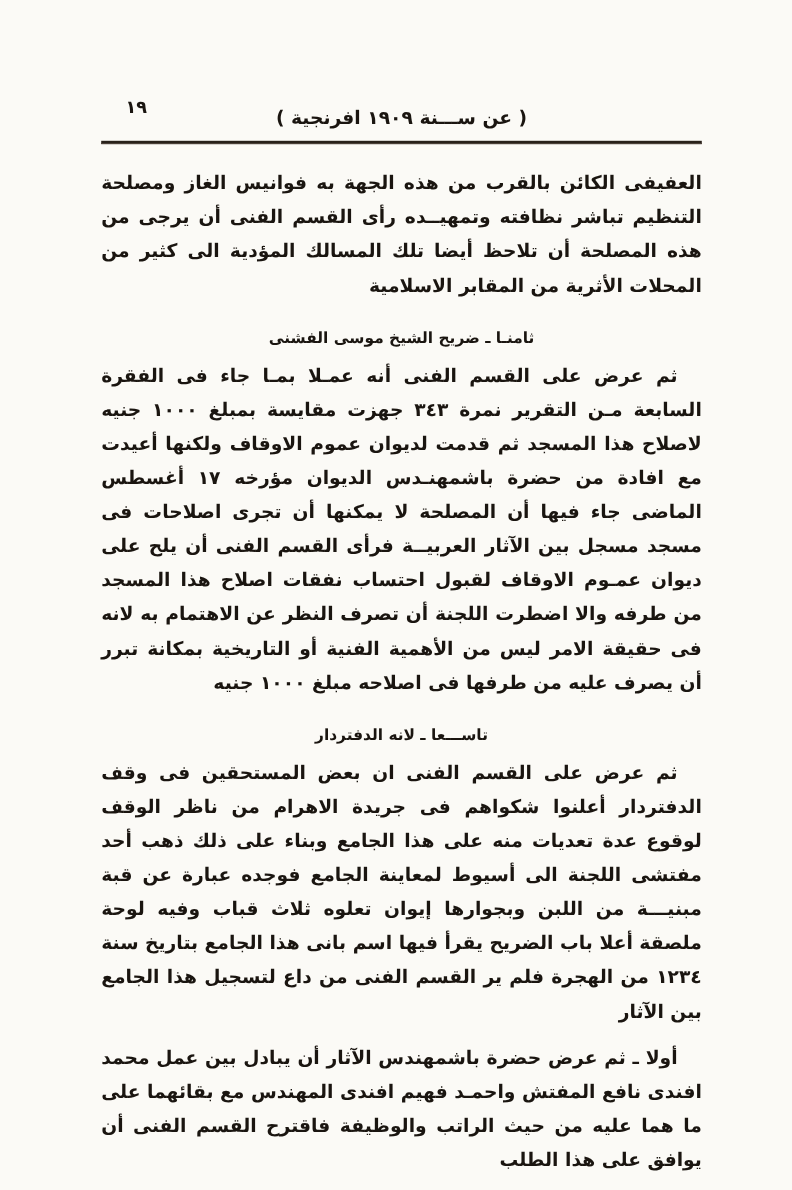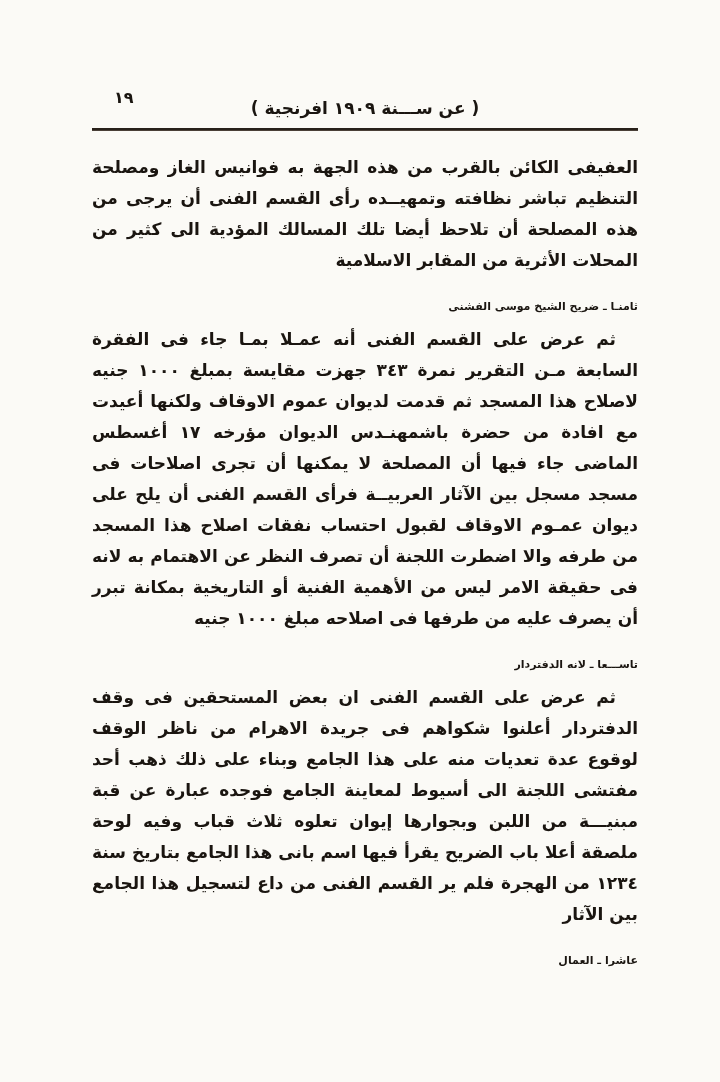--- a/index.html
+++ b/index.html
@@ -60,22 +60,23 @@
     font-size: 17px;
     line-height: 31px;
     text-align: justify;
     text-justify: inter-word;
   }
   p.body-text { margin-top: 21px; font-weight: bold; }
   p.body-text.after-heading { margin-top: 11px; }
   p.body-text.indent { text-indent: 22px; }
   .section-heading {
     margin: 24px 0 0 0;
-    font-size: 11px;
+    font-size: 14px;
     font-weight: bold;
+    text-align: center;
     letter-spacing: 0.2px;
   }
 </style>
 </head>
 <body>
 
 <div class="page">
   <div class="content">
 
     <header class="page-header">
@@ -85,16 +86,16 @@
     <div class="header-rule"></div>
 
     <p class="body-text">العفيفى الكائن بالقرب من هذه الجهة به فوانيس الغاز ومصلحة التنظيم تباشر نظافته وتمهيــده رأى القسم الفنى أن يرجى من هذه المصلحة أن تلاحظ أيضا تلك المسالك المؤدية الى كثير من المحلات الأثرية من المقابر الاسلامية</p>
 
     <h2 class="section-heading">ثامنـا ـ ضريح الشيخ موسى الفشنى</h2>
     <p class="body-text after-heading indent">ثم عرض على القسم الفنى أنه عمـلا بمـا جاء فى الفقرة السابعة مـن التقرير نمرة ٣٤٣ جهزت مقايسة بمبلغ ١٠٠٠ جنيه لاصلاح هذا المسجد ثم قدمت لديوان عموم الاوقاف ولكنها أعيدت مع افادة من حضرة باشمهنـدس الديوان مؤرخه ١٧ أغسطس الماضى جاء فيها أن المصلحة لا يمكنها أن تجرى اصلاحات فى مسجد مسجل بين الآثار العربيــة فرأى القسم الفنى أن يلح على ديوان عمـوم الاوقاف لقبول احتساب نفقات اصلاح هذا المسجد من طرفه والا اضطرت اللجنة أن تصرف النظر عن الاهتمام به لانه فى حقيقة الامر ليس من الأهمية الفنية أو التاريخية بمكانة تبرر أن يصرف عليه من طرفها فى اصلاحه مبلغ ١٠٠٠ جنيه</p>
 
     <h2 class="section-heading">تاســـعا ـ لانه الدفتردار</h2>
     <p class="body-text after-heading indent">ثم عرض على القسم الفنى ان بعض المستحقين فى وقف الدفتردار أعلنوا شكواهم فى جريدة الاهرام من ناظر الوقف لوقوع عدة تعديات منه على هذا الجامع وبناء على ذلك ذهب أحد مفتشى اللجنة الى أسيوط لمعاينة الجامع فوجده عبارة عن قبة مبنيـــة من اللبن وبجوارها إيوان تعلوه ثلاث قباب وفيه لوحة ملصقة أعلا باب الضريح يقرأ فيها اسم بانى هذا الجامع بتاريخ سنة ١٢٣٤ من الهجرة فلم ير القسم الفنى من داع لتسجيل هذا الجامع بين الآثار</p>
 
-    <h2 class="section-heading">عاشرا ـ العمال</h2>
+    <p class="body-text after-heading indent">أولا ـ ثم عرض حضرة باشمهندس الآثار أن يبادل بين عمل محمد افندى نافع المفتش واحمـد فهيم افندى المهندس مع بقائهما على ما هما عليه من حيث الراتب والوظيفة فاقترح القسم الفنى أن يوافق على هذا الطلب</p>
 
   </div>
 </div>
 
 </body></html>

